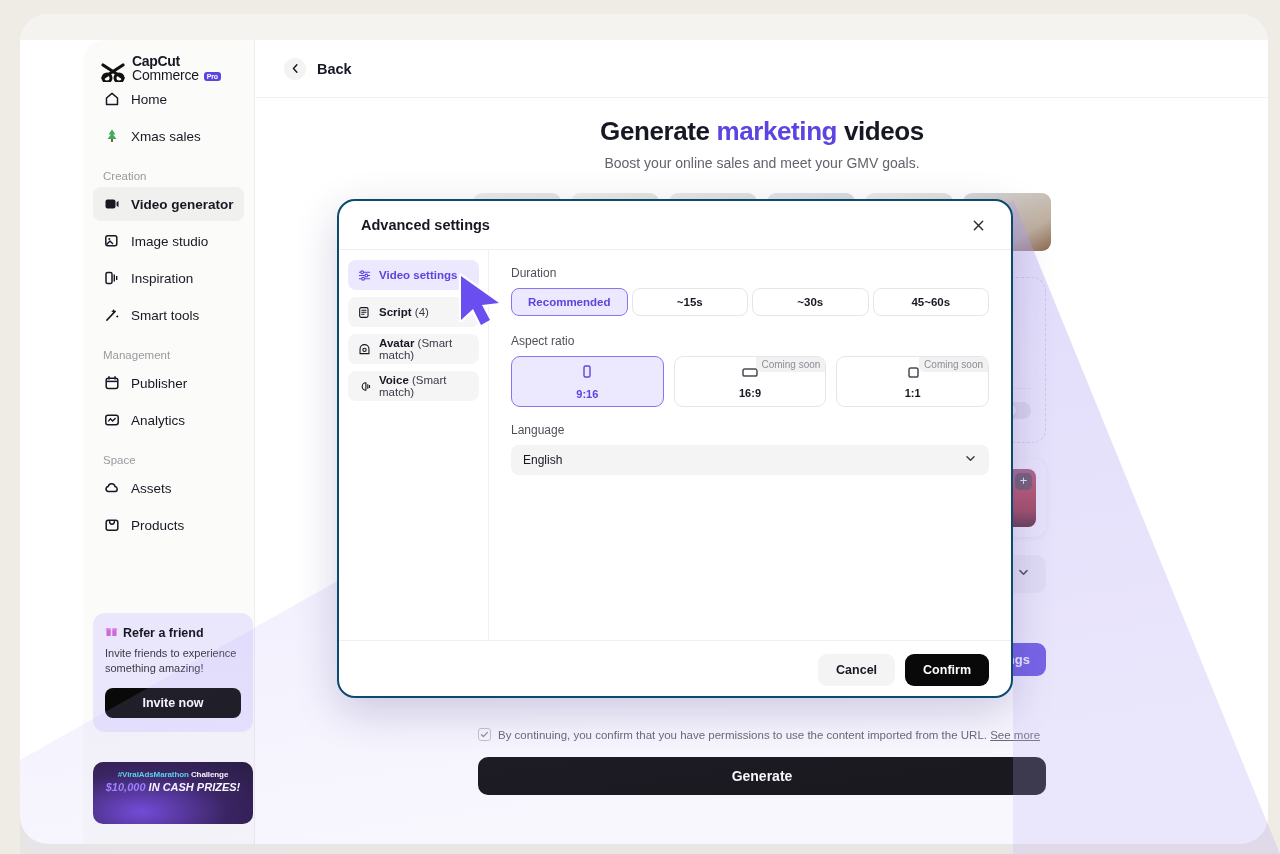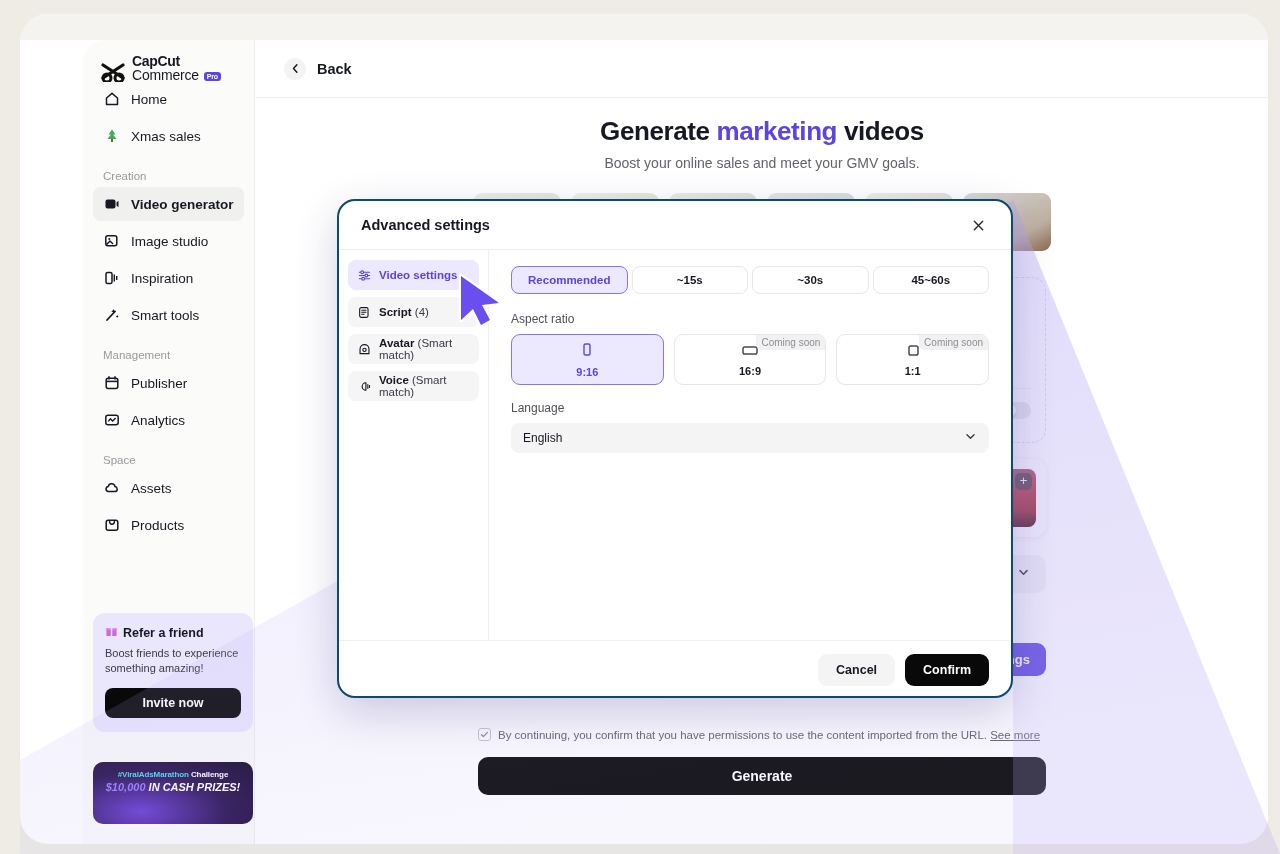--- a/index.html
+++ b/index.html
@@ -346,21 +346,21 @@
         <div class="refer-title">
           <span>
             <svg width="13" height="13" viewBox="0 0 16 16">
                 <rect x="1.8" y="6" width="12.4" height="7.5" rx="1" fill="#c96ad6"></rect>
                 <rect x="1" y="4" width="14" height="2.6" rx="1" fill="#e07ae8"></rect>
                 <rect x="7" y="4" width="2" height="9.5" fill="#fff" opacity=".75"></rect>
               </svg>
           </span>
           <span>Refer a friend</span>
         </div>
-        <div class="refer-sub">Boost friends to experience something amazing!</div>
+        <div class="refer-sub">Invite friends to experience something amazing!</div>
         <div class="refer-btn">Invite now</div>
       </div>
 
       <div class="promo-card">
         <div class="promo-l1">
           <em>#ViralAdsMarathon</em><span> Challenge</span>
         </div>
         <div class="promo-l2">
           <em>$10,000</em><span> IN CASH PRIZES!</span>
         </div>
@@ -498,20 +498,21 @@
             <svg width="13" height="13" viewBox="0 0 14 14">
                 <path d="M8.5 3 a4 4 0 1 0 0 8 Z" fill="none" stroke="#161823" stroke-width="1.2"></path>
                 <path d="M10.6 5 v4 M12.4 6 v2" stroke="#161823" stroke-width="1.2" stroke-linecap="round"></path>
               </svg>
           </span>
           <span><span>Voice </span><span class="sub">(Smart match)</span></span>
         </div>
       </div>
 
       <div class="modal-content">
+        <div class="field-label">Duration</div>
         <div class="opt-row">
           <div class="opt-btn sel">Recommended</div>
           <div class="opt-btn">~15s</div>
           <div class="opt-btn">~30s</div>
           <div class="opt-btn">45~60s</div>
         </div>
 
         <div class="spacer-18"></div>
         <div class="field-label">Aspect ratio</div>
         <div class="ar-row">

